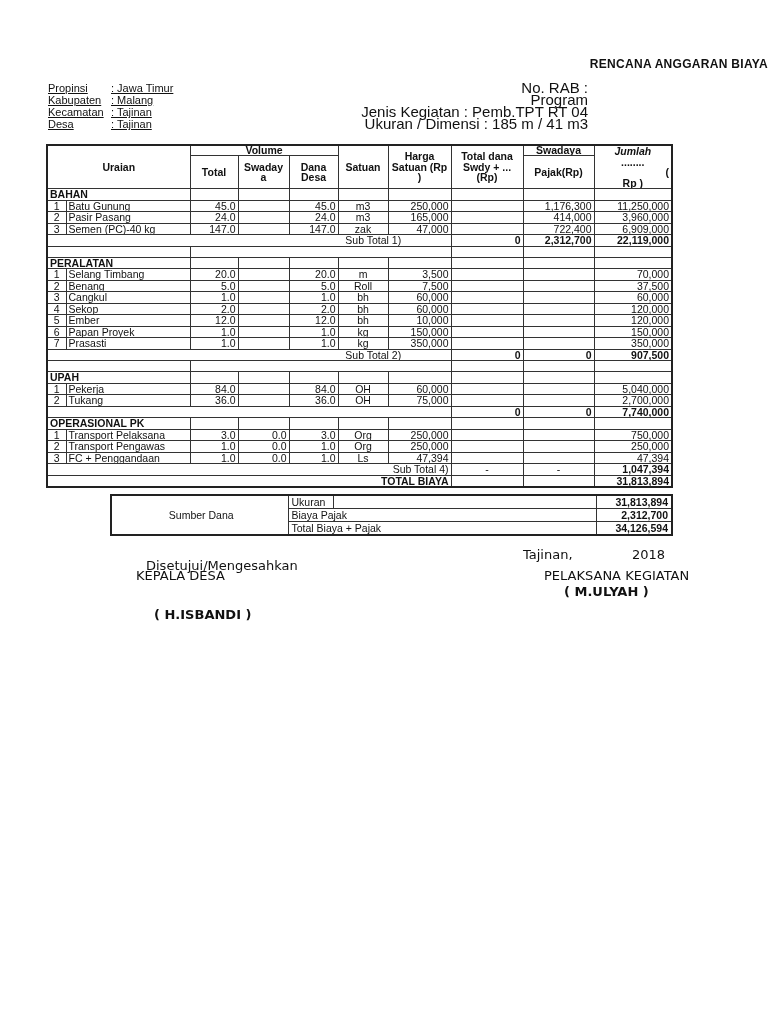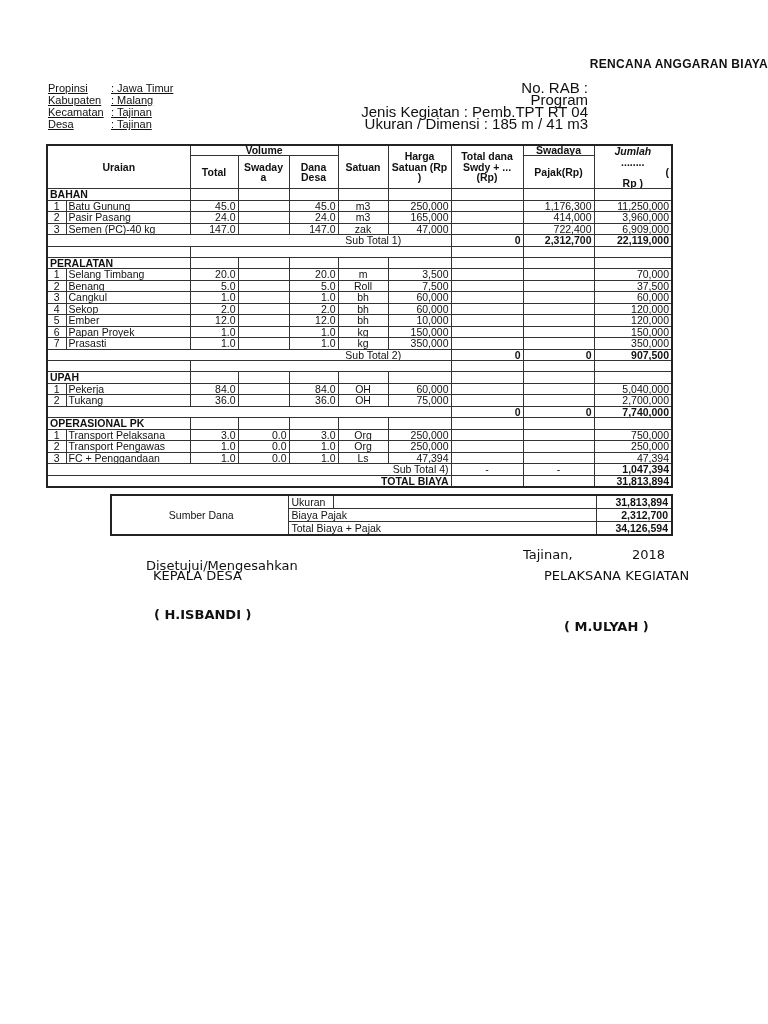--- a/index.html
+++ b/index.html
@@ -385,16 +385,16 @@
   <tr>
     <td colspan="2">Total Biaya + Pajak</td>
     <td class="num b">34,126,594</td>
   </tr>
 </tbody>
   </table>
 
 <div class="foot" style="top:547px;left:523px;">Tajinan,</div>
 <div class="foot" style="top:547px;left:632px;">2018</div>
 <div class="foot" style="top:558px;left:146px;">Disetujui/Mengesahkan</div>
-<div class="foot" style="top:568px;left:153px;">KEPALA DESA</div>
+<div class="foot" style="top:568px;left:136px;">KEPALA DESA</div>
 <div class="foot" style="top:568px;left:544px;">PELAKSANA KEGIATAN</div>
 <div class="foot" style="top:607px;left:154px;font-weight:bold;">( H.ISBANDI )</div>
-<div class="foot" style="top:619px;left:564px;font-weight:bold;">( M.ULYAH )</div>
+<div class="foot" style="top:584px;left:564px;font-weight:bold;">( M.ULYAH )</div>
 
 </body></html>

